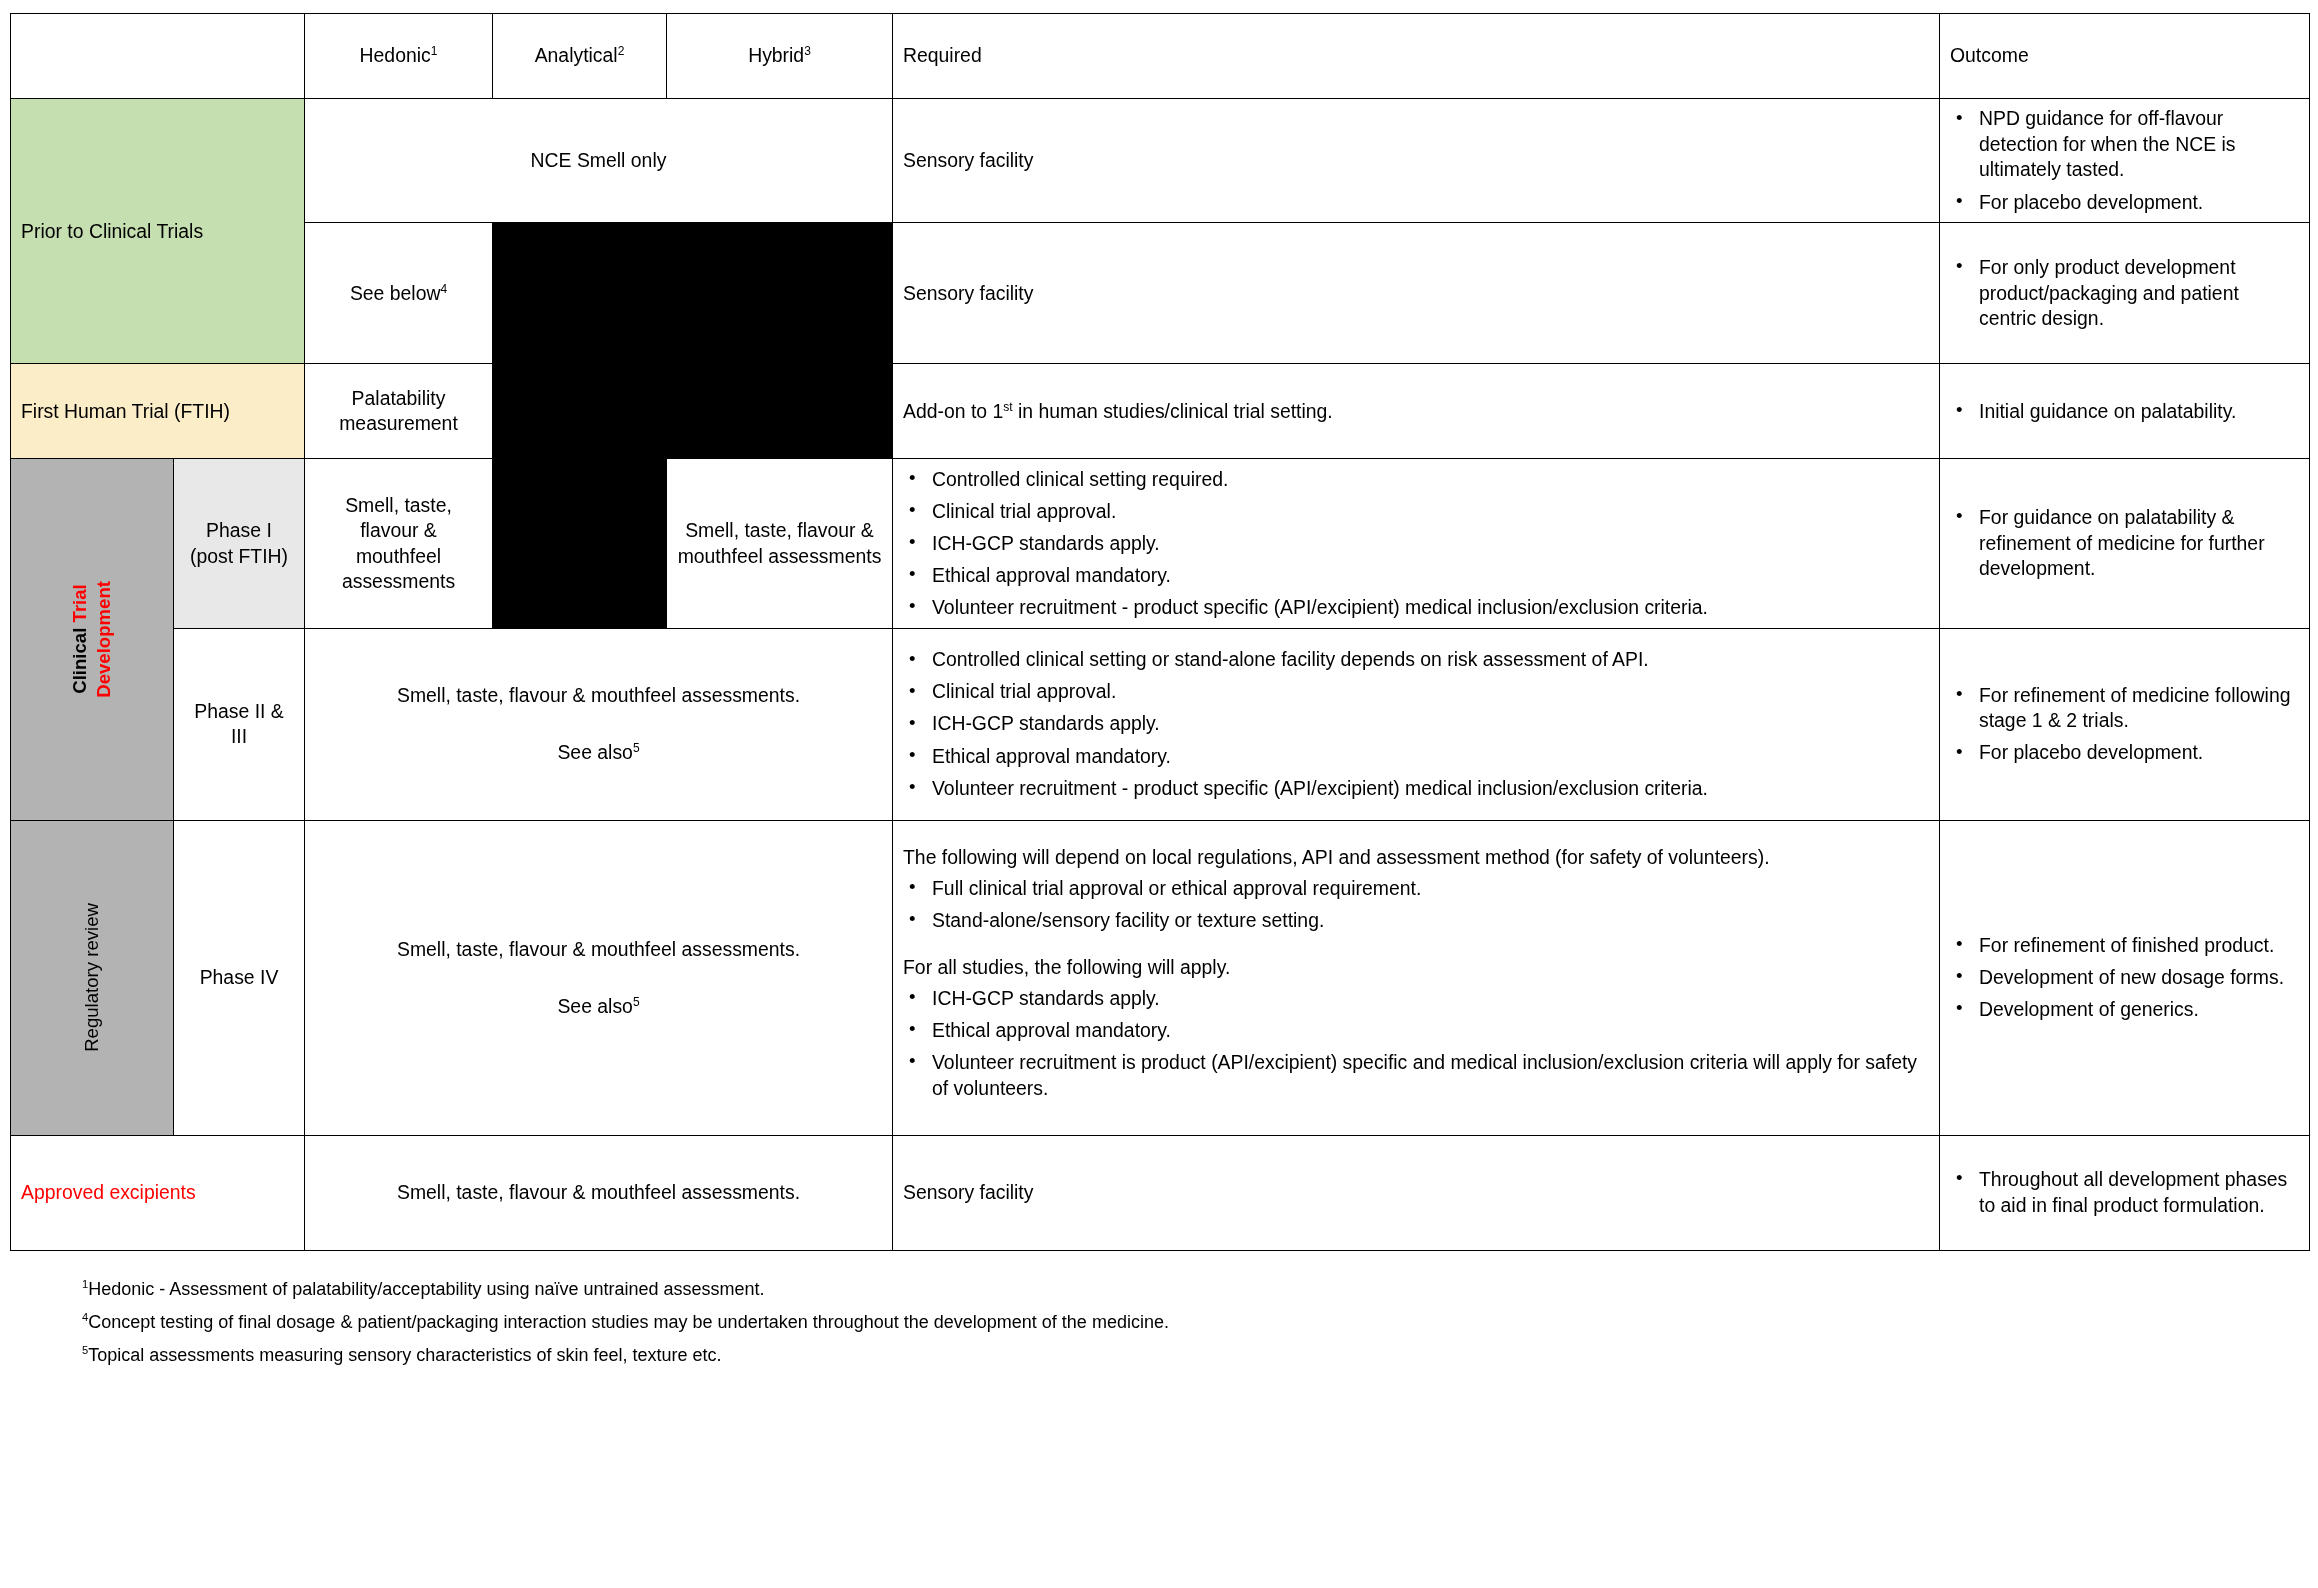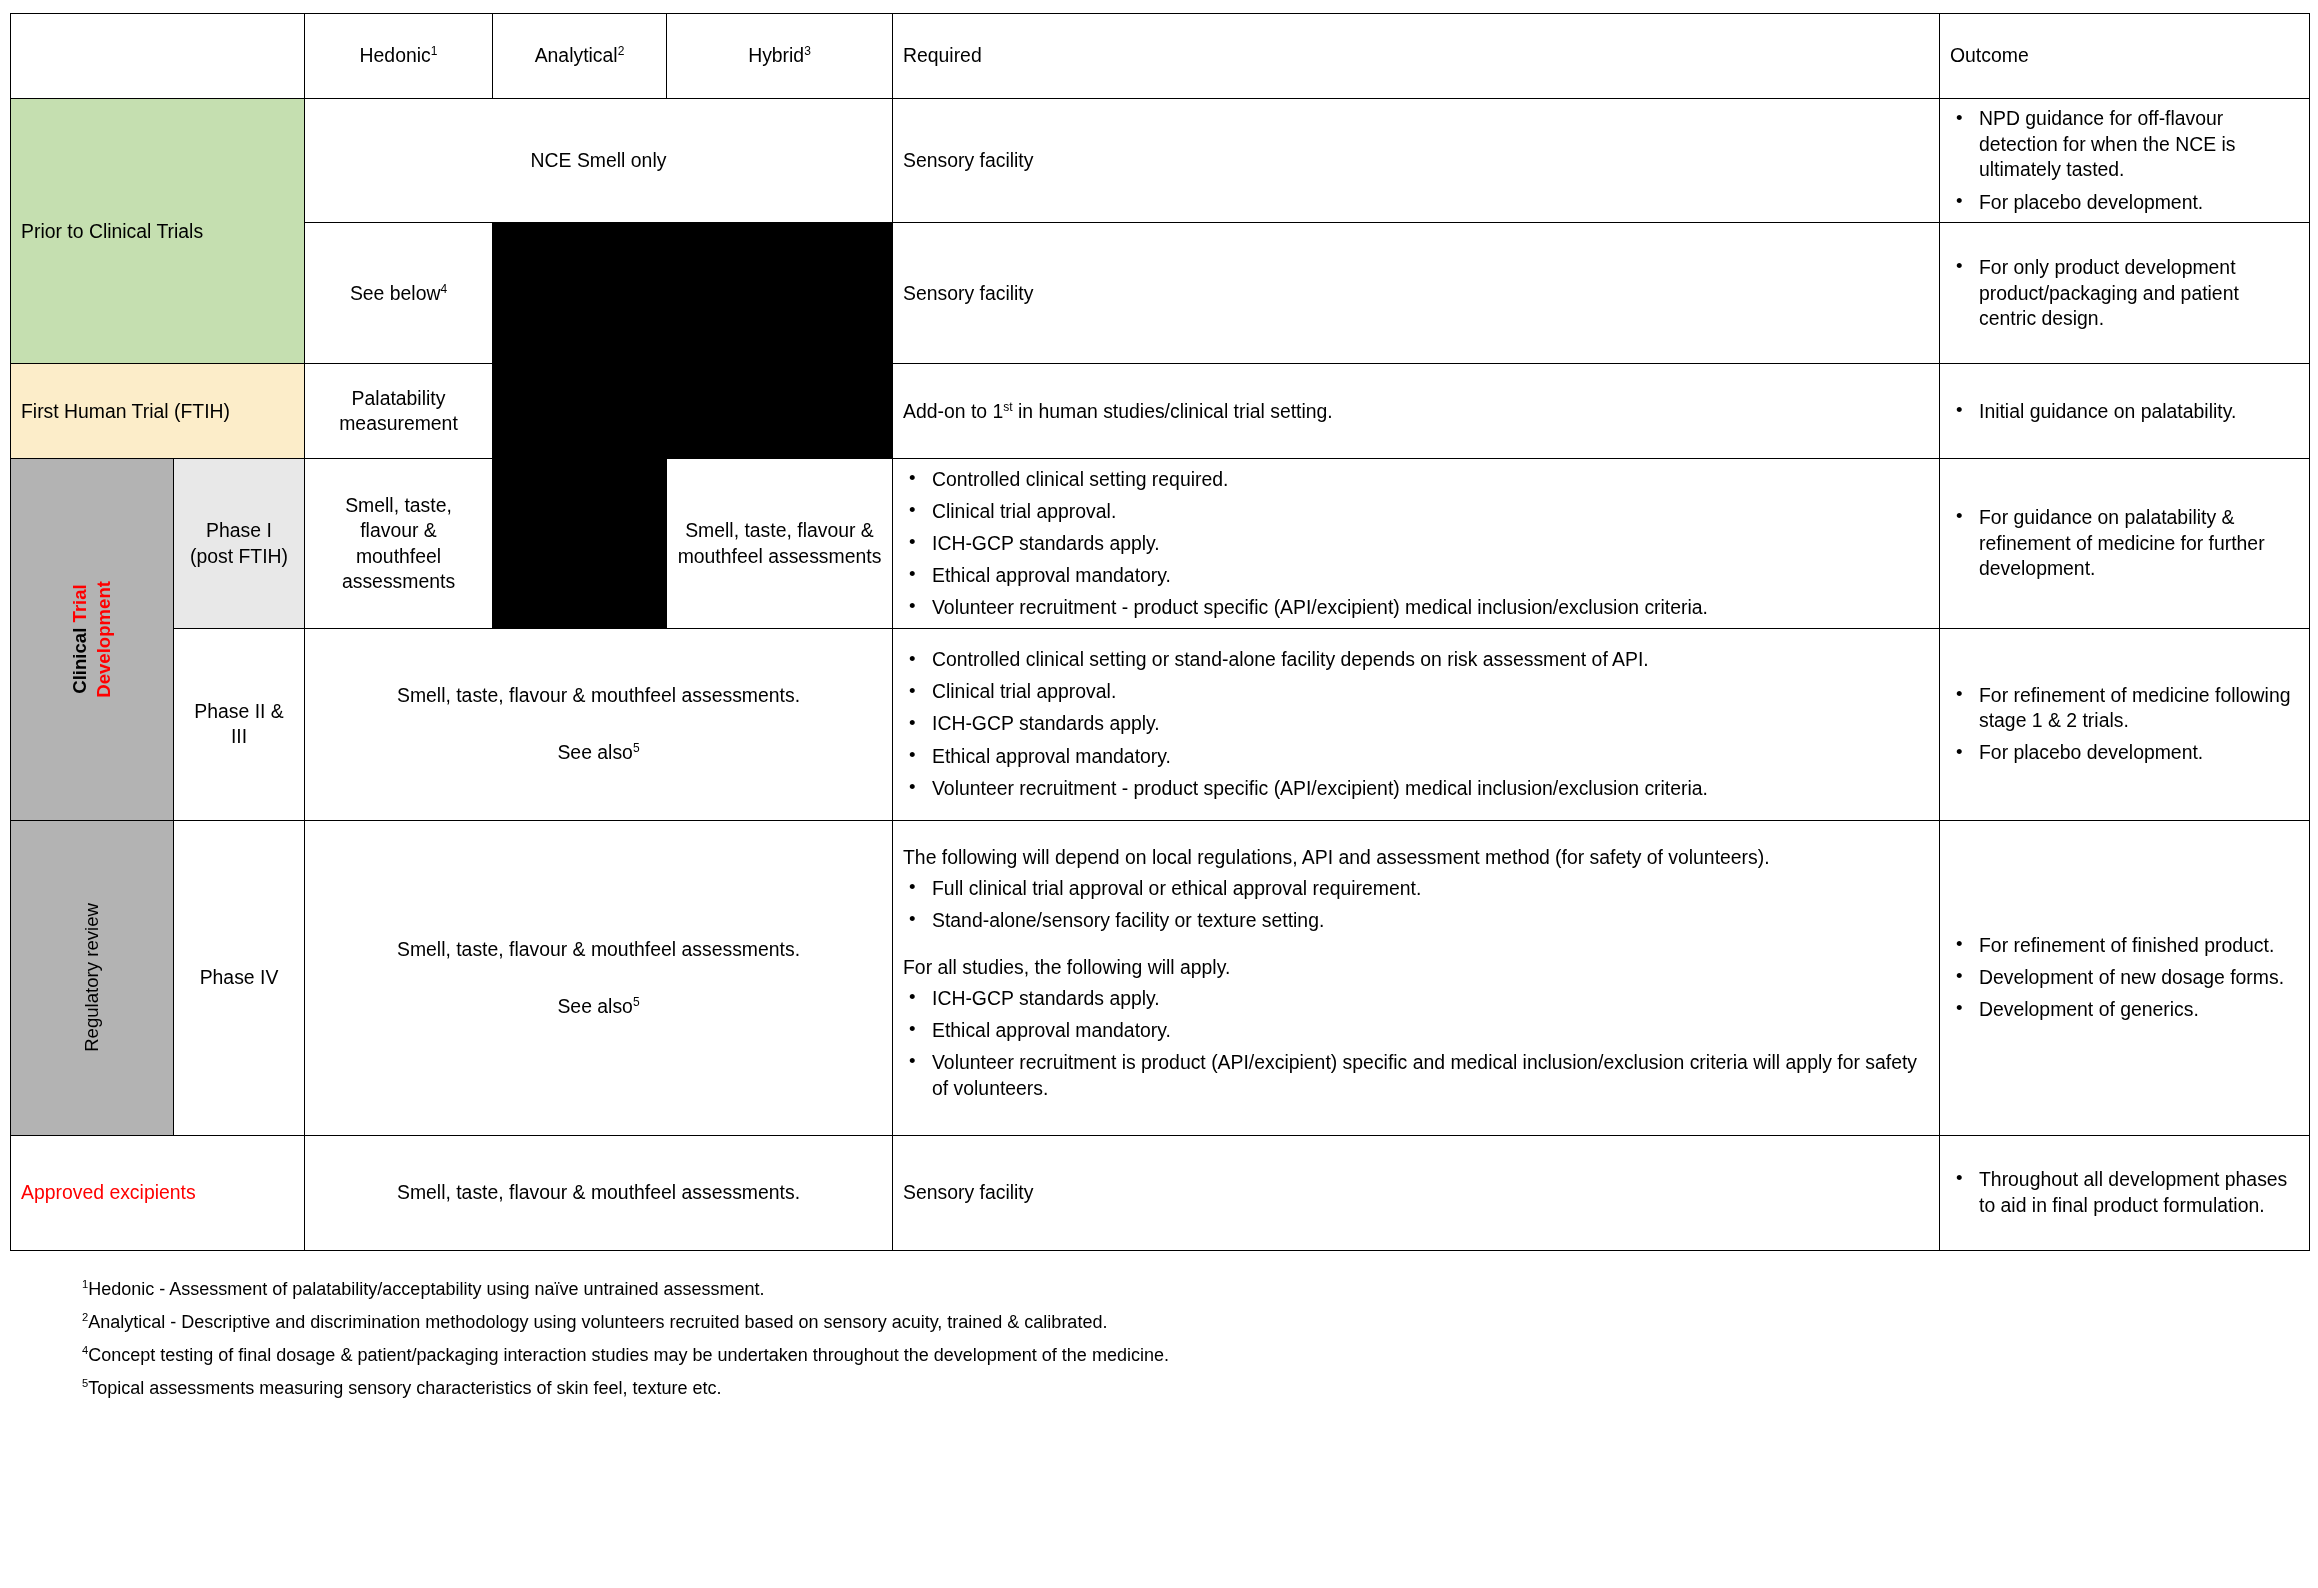--- a/index.html
+++ b/index.html
@@ -294,19 +294,18 @@
       <ul class="bul">
         <li>Throughout all development phases to aid in final product formulation.</li>
       </ul>
     </td>
   </tr>
 </tbody>
     </table>
 
 <div class="notes">
   <p><sup>1</sup><span>Hedonic  - Assessment  of palatability/acceptability  using naïve untrained assessment.</span></p>
-  <p><sup>2</sup><span>Analytical - Descriptive and discrimination methodology using volunteers  recruited based on sensory acuity, trained &amp; calibrated.</span></p>
   <p><sup>4</sup><span>Concept testing of final dosage &amp; patient/packaging  interaction studies may be undertaken throughout the development  of the medicine.</span></p>
   <p><sup>5</sup><span>Topical assessments  measuring sensory characteristics of skin feel, texture  etc.</span></p>
 </div>
 
 </div>
 
 
 </body></html>

